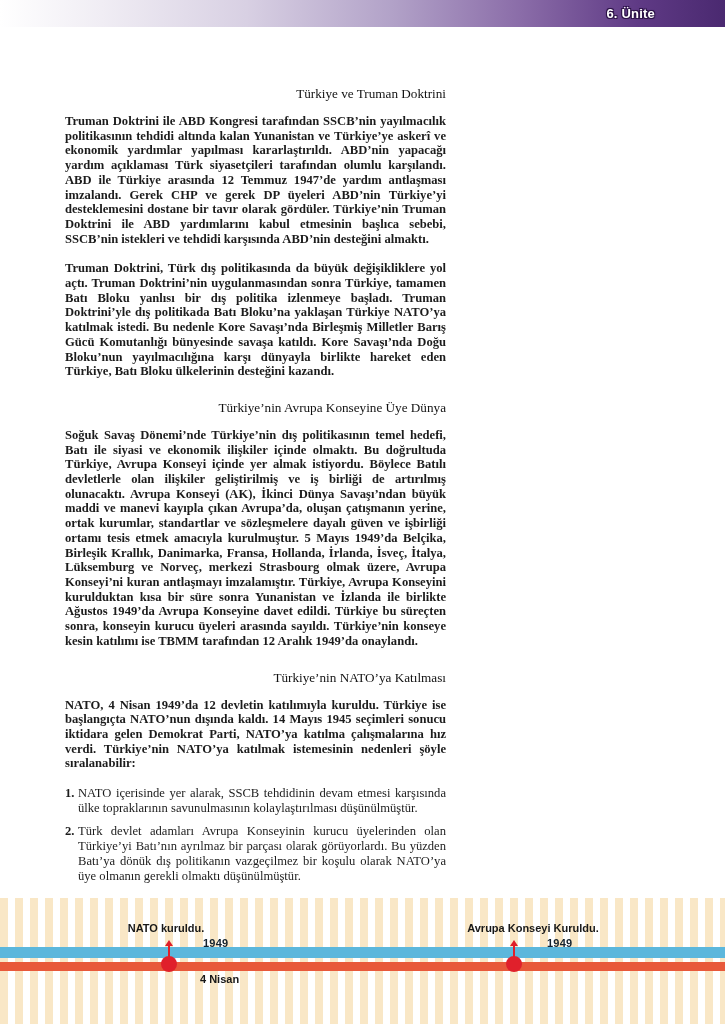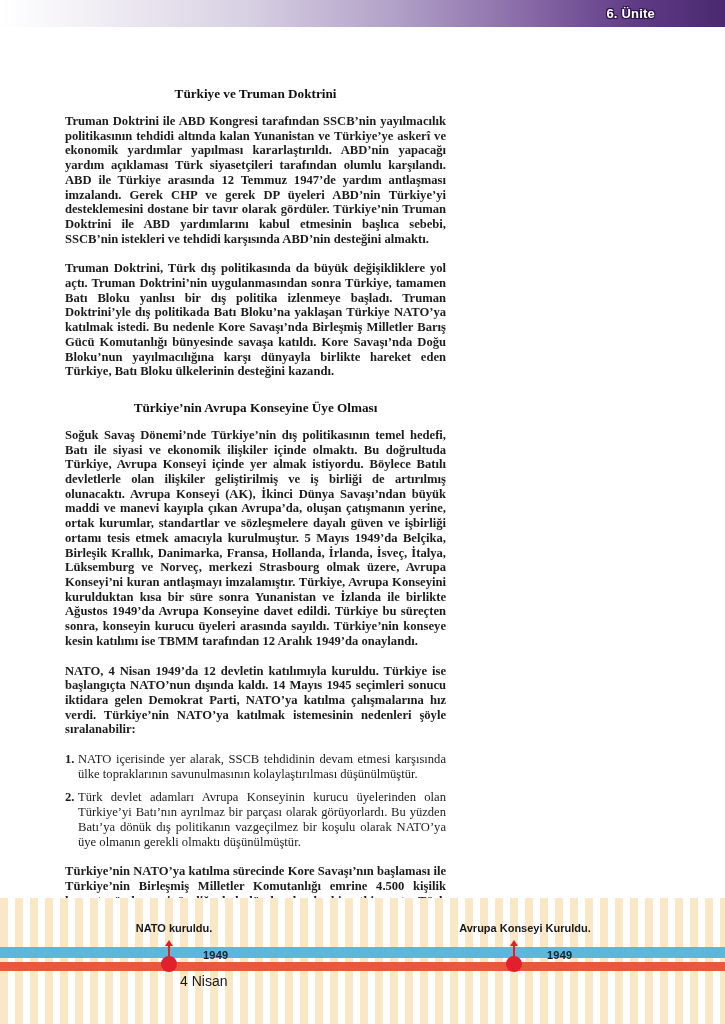--- a/index.html
+++ b/index.html
@@ -22,22 +22,22 @@
     text-shadow:-1px -1px 0 #2c1347, 1px -1px 0 #2c1347,
                 -1px 1px 0 #2c1347, 1px 1px 0 #2c1347, 0 0 2px #2c1347;
   }
 
   
   .content {
     position:absolute; left:65px; top:86px; width:381px;
     font-size:12.6px; line-height:14.7px; color:#1c1c1c; text-align:justify;
   }
   .section-heading {
-    font-size:13.2px; font-weight:bold; line-height:15px;
-    margin:21px 0 13px 0; text-align:center; color:#111111;
+    font-size:13.2px; font-weight:normal; line-height:15px;
+    margin:21px 0 13px 0; text-align:right; color:#111111;
   }
   .section-heading.first { margin-top:0; }
   .content p { margin:0 0 15px 0;font-weight:bold; }
   .content p.cutoff { margin-bottom:0; }
   .numbered-list { margin:0 0 0 0; }
   .numbered-item {
     position:relative; margin:0 0 9px 0; padding-left:13px;
   }
   .numbered-item .item-num {
     position:absolute; left:0; top:0; font-weight:bold;
@@ -53,70 +53,71 @@
   }
   .tl-bar-blue {
     position:absolute; left:0; top:49px; width:725px; height:11px;
     background:#5cb7dc;
   }
   .tl-bar-red {
     position:absolute; left:0; top:64px; width:725px; height:9px;
     background:#e8593a;
   }
   .tl-year {
-    position:absolute; top:51px; height:12px; line-height:12px;
+    position:absolute; top:39px; height:12px; line-height:12px;
     font-weight:bold; font-size:11px; color:#14222e; letter-spacing:.2px;
   }
   .tl-year.y1 { left:203px; }
   .tl-year.y2 { left:547px; }
   .tl-event-label {
     position:absolute; top:24px; transform:translateX(-50%);
-    font-weight:bold; font-size:11px; color:#181818; white-space:nowrap;margin-left:8px;
+    font-weight:bold; font-size:11px; color:#181818; white-space:nowrap;
   }
   .tl-event-label.e1 { left:166px; }
-  .tl-event-label.e2 { left:517px; }
+  .tl-event-label.e2 { left:533px; }
   .tl-arrow {
     position:absolute; width:2px; height:14px; top:48px; background:#df1f2a;
   }
   .tl-arrow::before {
     content:""; position:absolute; top:-6px; left:-3px;
     border-left:4px solid transparent; border-right:4px solid transparent;
     border-bottom:6px solid #df1f2a;
   }
   .tl-arrow.a1 { left:168px; }
   .tl-arrow.a2 { left:513px; }
   .tl-dot {
     position:absolute; width:16px; height:16px; top:58px;
     background:#e0202b; border-radius:50%;
   }
   .tl-dot.d1 { left:161px; }
   .tl-dot.d2 { left:506px; }
   .tl-date-below {
-    position:absolute; left:180px; top:75px; font-weight:normal;
-    font-size:14px; color:#181818; white-space:nowrap;
+    position:absolute; left:200px; top:75px; font-weight:bold;
+    font-size:11px; color:#181818; white-space:nowrap;
   }
 </style>
 </head>
 <body>
 
 <div class="page">
 
   <header class="unit-band">
     <span class="unit-label">6. Ünite</span>
   </header>
 
   <main class="content">
 
     <h2 class="section-heading first">Türkiye ve Truman Doktrini</h2>
     <p>Truman Doktrini ile ABD Kongresi tarafından SSCB’nin yayılmacılık politikasının tehdidi altında kalan Yunanistan ve Türkiye’ye askerî ve ekonomik yardımlar yapılması kararlaştırıldı. ABD’nin yapacağı yardım açıklaması Türk siyasetçileri tarafından olumlu karşılandı. ABD ile Türkiye arasında 12 Temmuz 1947’de yardım antlaşması imzalandı. Gerek CHP ve gerek DP üyeleri ABD’nin Türkiye’yi desteklemesini dostane bir tavır olarak gördüler. Türkiye’nin Truman Doktrini ile ABD yardımlarını kabul etmesinin başlıca sebebi, SSCB’nin istekleri ve tehdidi karşısında ABD’nin desteğini almaktı.</p>
     <p>Truman Doktrini, Türk dış politikasında da büyük değişikliklere yol açtı. Truman Doktrini’nin uygulanmasından sonra Türkiye, tamamen Batı Bloku yanlısı bir dış politika izlenmeye başladı. Truman Doktrini’yle dış politikada Batı Bloku’na yaklaşan Türkiye NATO’ya katılmak istedi. Bu nedenle Kore Savaşı’nda Birleşmiş Milletler Barış Gücü Komutanlığı bünyesinde savaşa katıldı. Kore Savaşı’nda Doğu Bloku’nun yayılmacılığına karşı dünyayla birlikte hareket eden Türkiye, Batı Bloku ülkelerinin desteğini kazandı.</p>
 
-    <h2 class="section-heading">Türkiye’nin Avrupa Konseyine Üye Olması</h2>
+    <h2 class="section-heading">Türkiye’nin Avrupa Konseyine Üye Dünya</h2>
     <p>Soğuk Savaş Dönemi’nde Türkiye’nin dış politikasının temel hedefi, Batı ile siyasi ve ekonomik ilişkiler içinde olmaktı. Bu doğrultuda Türkiye, Avrupa Konseyi içinde yer almak istiyordu. Böylece Batılı devletlerle olan ilişkiler geliştirilmiş ve iş birliği de artırılmış olunacaktı. Avrupa Konseyi (AK), İkinci Dünya Savaşı’ndan büyük maddi ve manevi kayıpla çıkan Avrupa’da, oluşan çatışmanın yerine, ortak kurumlar, standartlar ve sözleşmelere dayalı güven ve işbirliği ortamı tesis etmek amacıyla kurulmuştur. 5 Mayıs 1949’da Belçika, Birleşik Krallık, Danimarka, Fransa, Hollanda, İrlanda, İsveç, İtalya, Lüksemburg ve Norveç, merkezi Strasbourg olmak üzere, Avrupa Konseyi’ni kuran antlaşmayı imzalamıştır. Türkiye, Avrupa Konseyini kurulduktan kısa bir süre sonra Yunanistan ve İzlanda ile birlikte Ağustos 1949’da Avrupa Konseyine davet edildi. Türkiye bu süreçten sonra, konseyin kurucu üyeleri arasında sayıldı. Türkiye’nin konseye kesin katılımı ise TBMM tarafından 12 Aralık 1949’da onaylandı.</p>
 
+    <h2 class="section-heading">Türkiye’nin NATO’ya Katılması</h2>
     <p>NATO, 4 Nisan 1949’da 12 devletin katılımıyla kuruldu. Türkiye ise başlangıçta NATO’nun dışında kaldı. 14 Mayıs 1945 seçimleri sonucu iktidara gelen Demokrat Parti, NATO’ya katılma çalışmalarına hız verdi. Türkiye’nin NATO’ya katılmak istemesinin nedenleri şöyle sıralanabilir:</p>
 
     <div class="numbered-list">
       <div class="numbered-item">
         <span class="item-num">1.</span>
         <span>NATO içerisinde yer alarak, SSCB tehdidinin devam etmesi karşısında ülke topraklarının savunulmasının kolaylaştırılması düşünülmüştür.</span>
       </div>
       <div class="numbered-item">
         <span class="item-num">2.</span>
         <span>Türk devlet adamları Avrupa Konseyinin kurucu üyelerinden olan Türkiye’yi Batı’nın ayrılmaz bir parçası olarak görüyorlardı. Bu yüzden Batı’ya dönük dış politikanın vazgeçilmez bir koşulu olarak NATO’ya üye olmanın gerekli olmaktı düşünülmüştür.</span>

